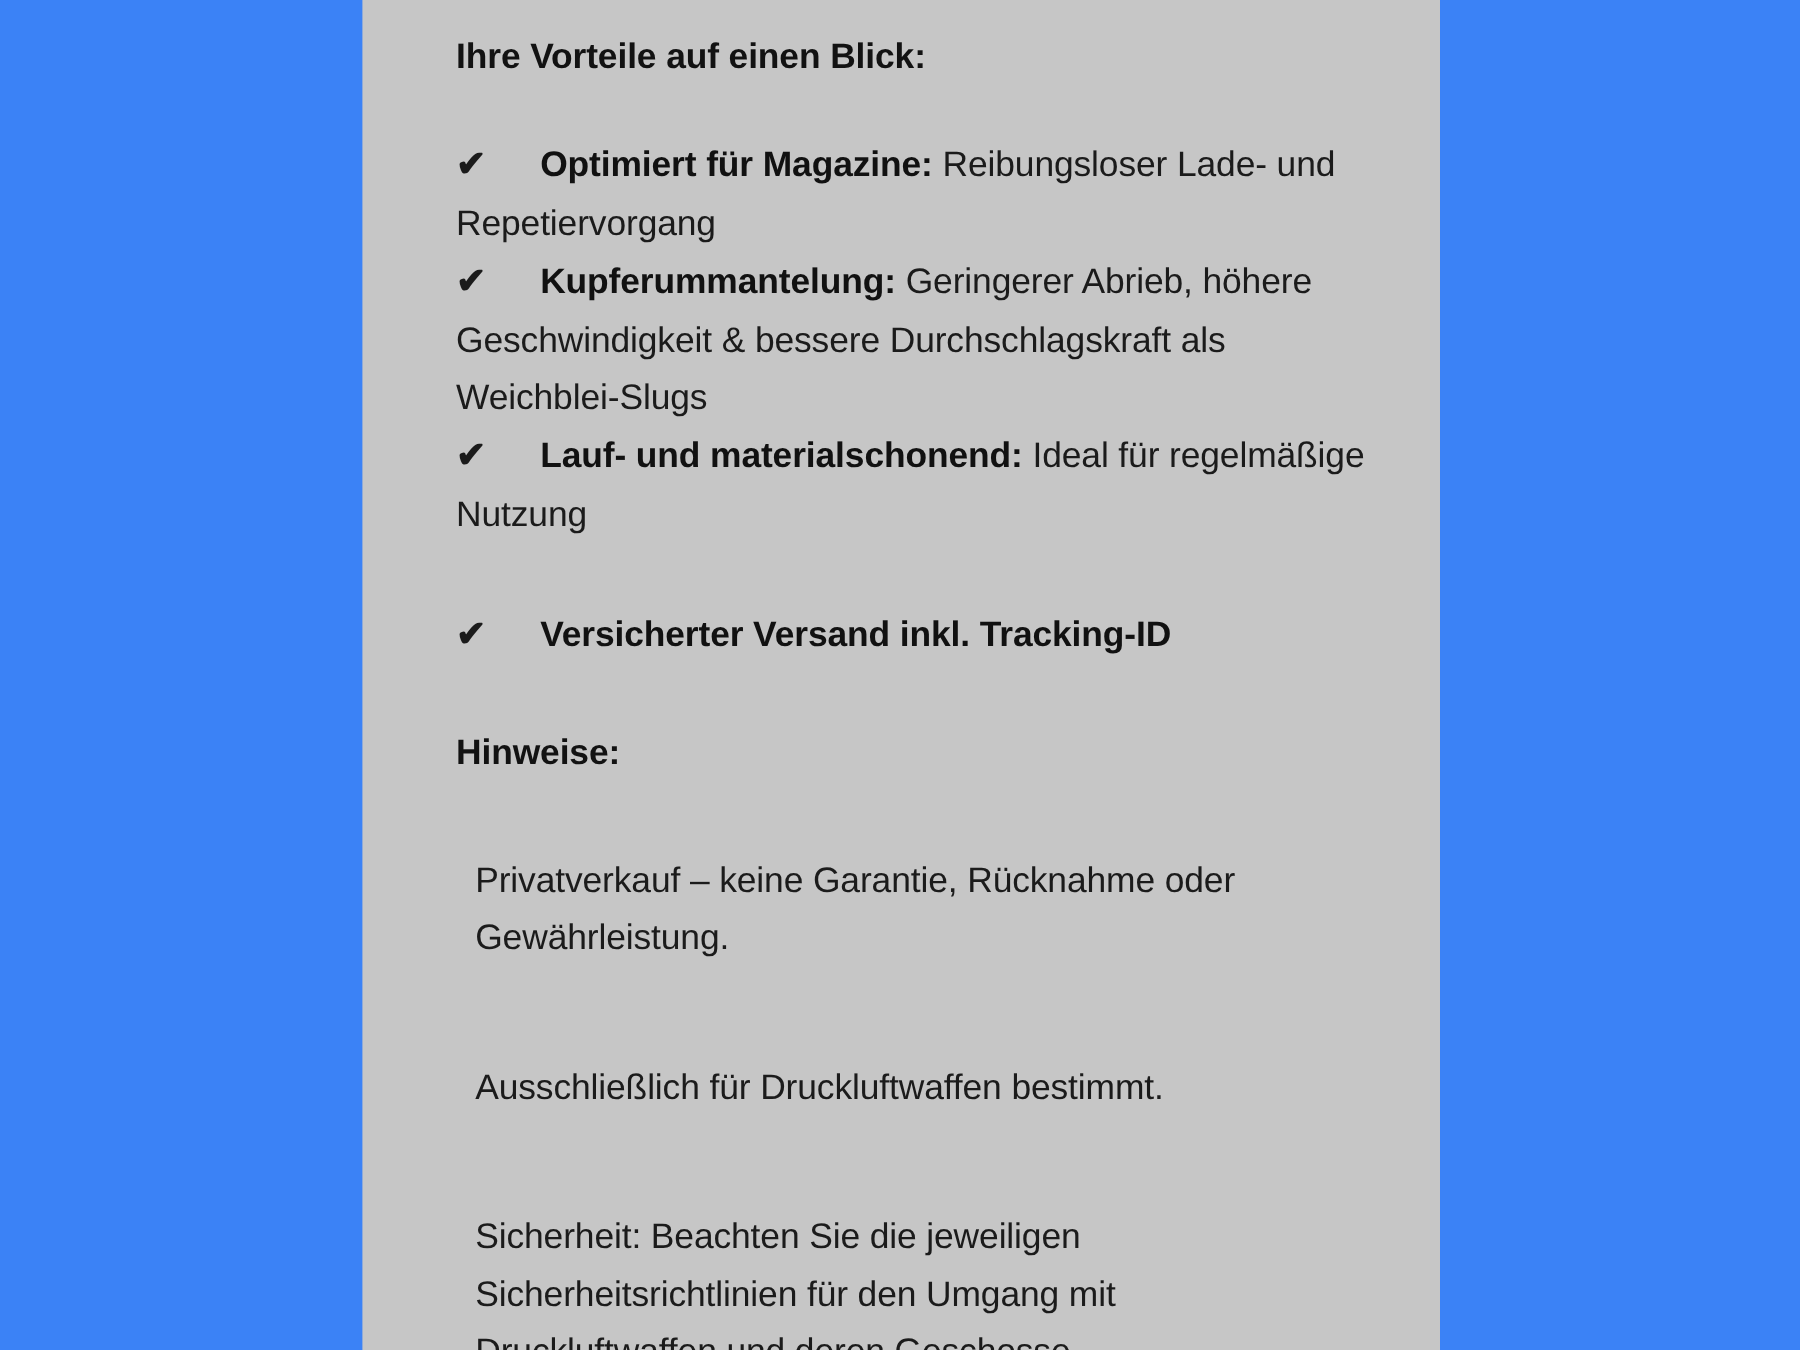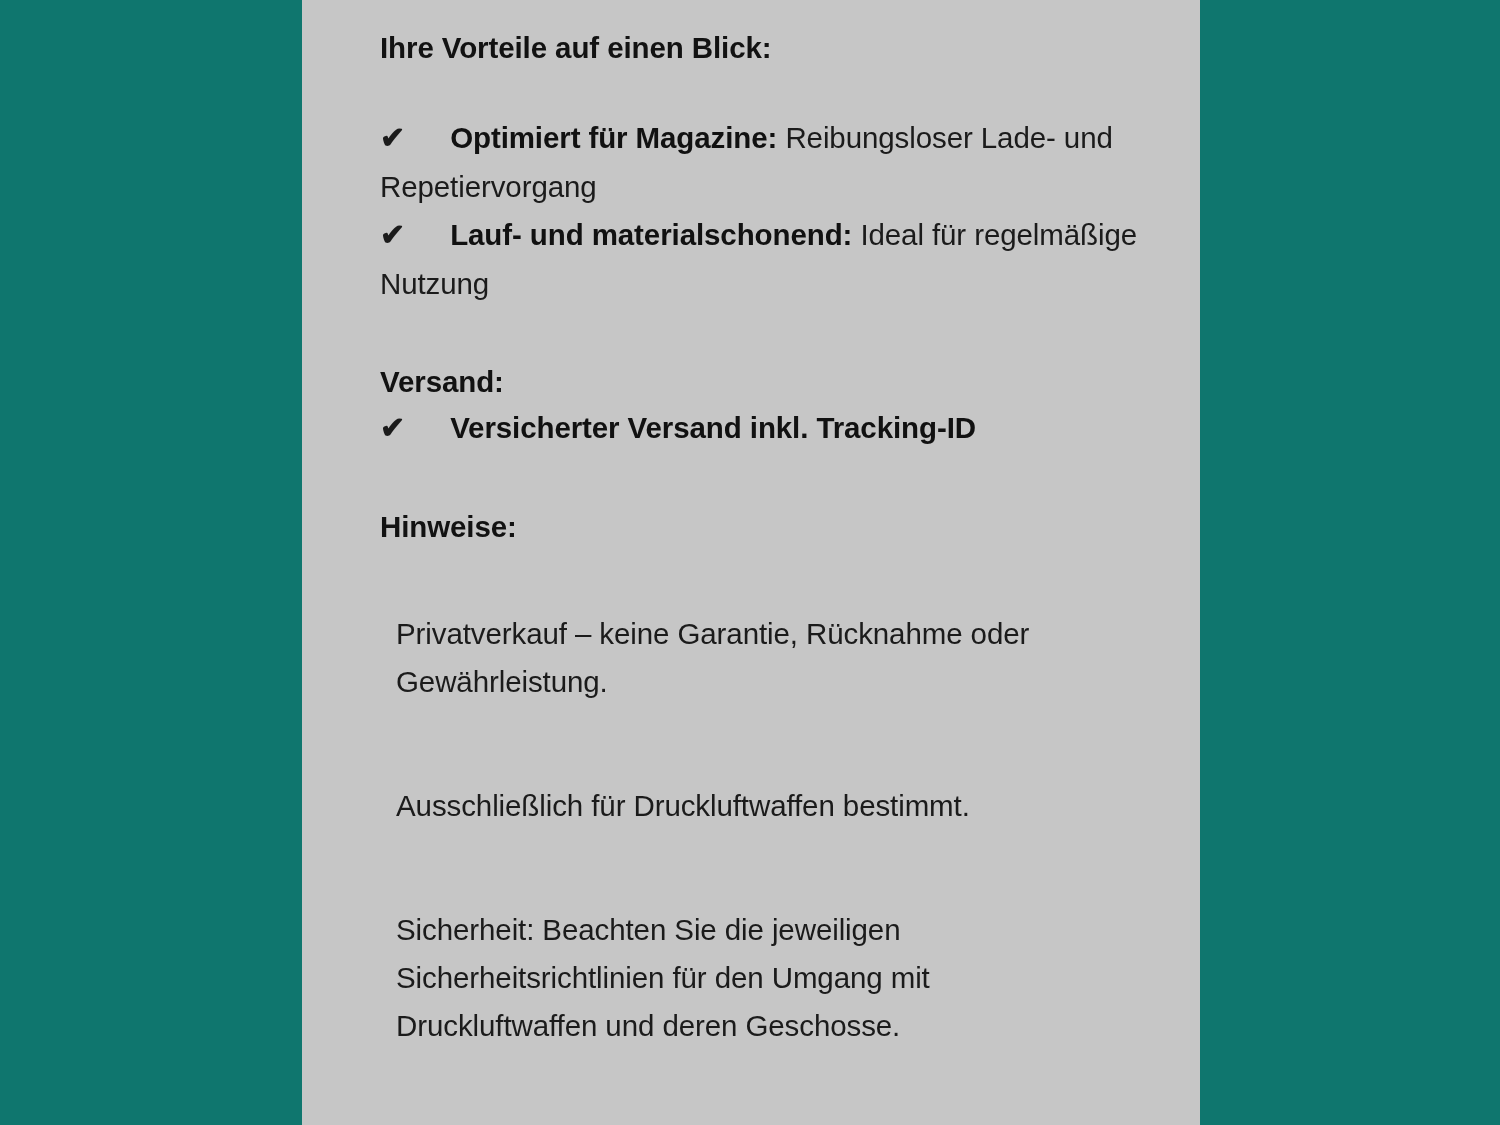--- a/index.html
+++ b/index.html
@@ -10,21 +10,21 @@
     width: 1500px;
     height: 1125px;
     background: #eaeaea;
     font-family: "Liberation Sans", sans-serif;
     overflow: hidden;
   }
   .page {
     position: relative;
     width: 1500px;
     height: 1125px;
-    background: #0f766e;
+    background: #3b82f6;
   }
   .sheet {
     position: absolute;
     left: 302px;
     top: 0;
     width: 898px;
     height: 1125px;
     background: #c6c6c6;
     box-sizing: border-box;
     padding: 26px 60px 0 78px;
@@ -87,27 +87,29 @@
 
       <h2 class="section-head">Ihre Vorteile auf einen Blick:</h2>
 
       <div class="gap-md"></div>
 
       <ul class="bullets">
         <li>
           <span class="check">✔</span><span class="lbl">Optimiert für Magazine:</span> <span class="txt">Reibungsloser Lade- und Repetiervorgang</span>
         </li>
         <li>
+          <span class="check">✔</span><span class="lbl">Kupferummantelung:</span> <span class="txt">Geringerer Abrieb, höhere Geschwindigkeit &amp; bessere Durchschlagskraft als Weichblei-Slugs</span>
+        </li>
+        <li>
           <span class="check">✔</span><span class="lbl">Lauf- und materialschonend:</span> <span class="txt">Ideal für regelmäßige Nutzung</span>
         </li>
       </ul>
 
       <div class="gap-lg"></div>
 
-      <h2 class="section-head">Versand:</h2>
 
       <ul class="bullets">
         <li>
           <span class="check">✔</span><span class="lbl">Versicherter Versand inkl. Tracking-ID</span>
         </li>
       </ul>
 
       <div class="gap-lg"></div>
 
       <h2 class="section-head">Hinweise:</h2>

